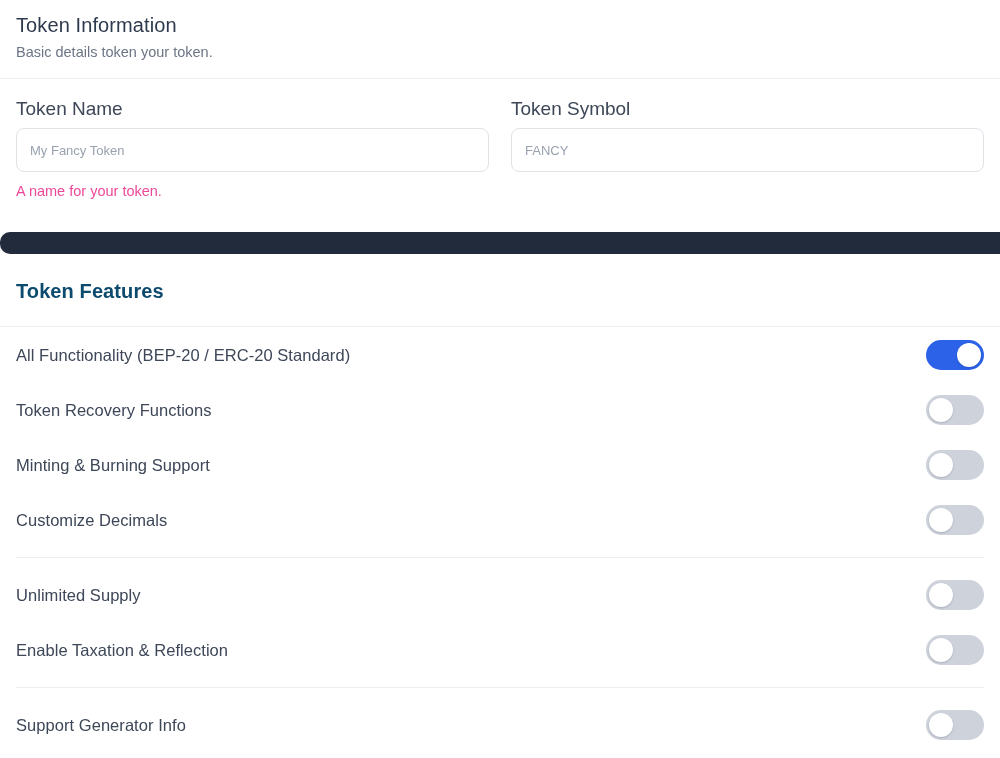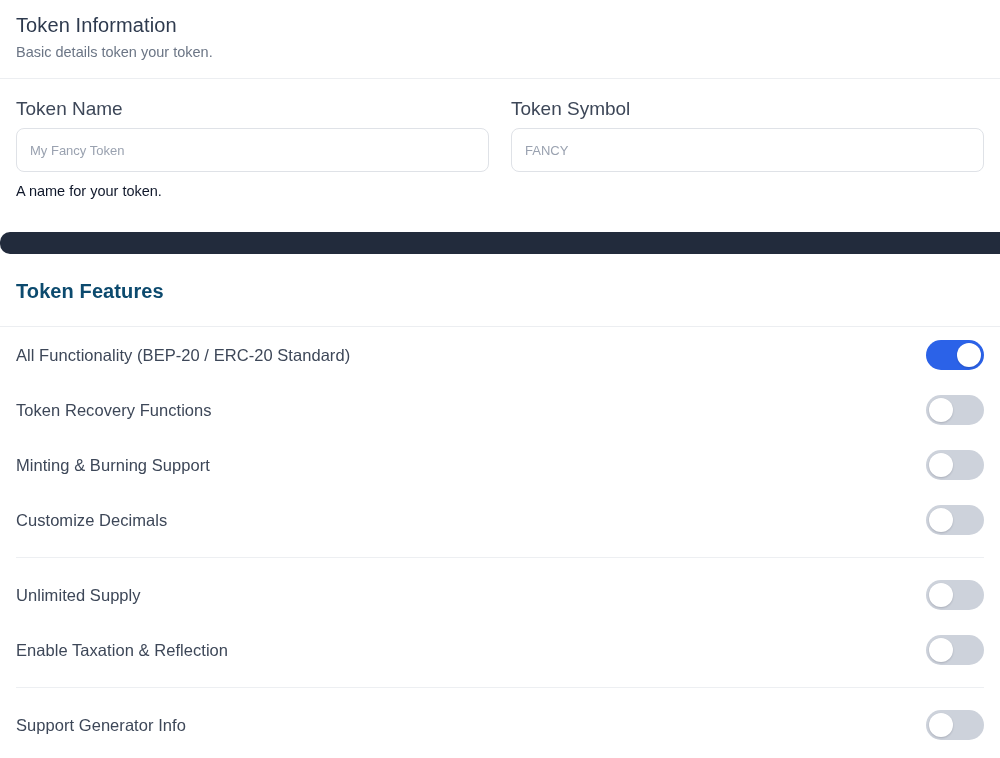--- a/index.html
+++ b/index.html
@@ -80,21 +80,21 @@
     font-size: 13px;
     color: #a16207;
     outline: none;
   }
   .field-input::placeholder { color: #9aa2b0; opacity: 1; }
 
   .field-help {
     margin-top: 9px;
     font-size: 14.5px;
     line-height: 20px;
-    color: #0f172a;
+    color: #ec4899;
   }
 
   
   .dark-band {
     position: absolute;
     top: 232px;
     left: 0;
     width: 1000px;
     height: 22px;
     background: #222b3c;

